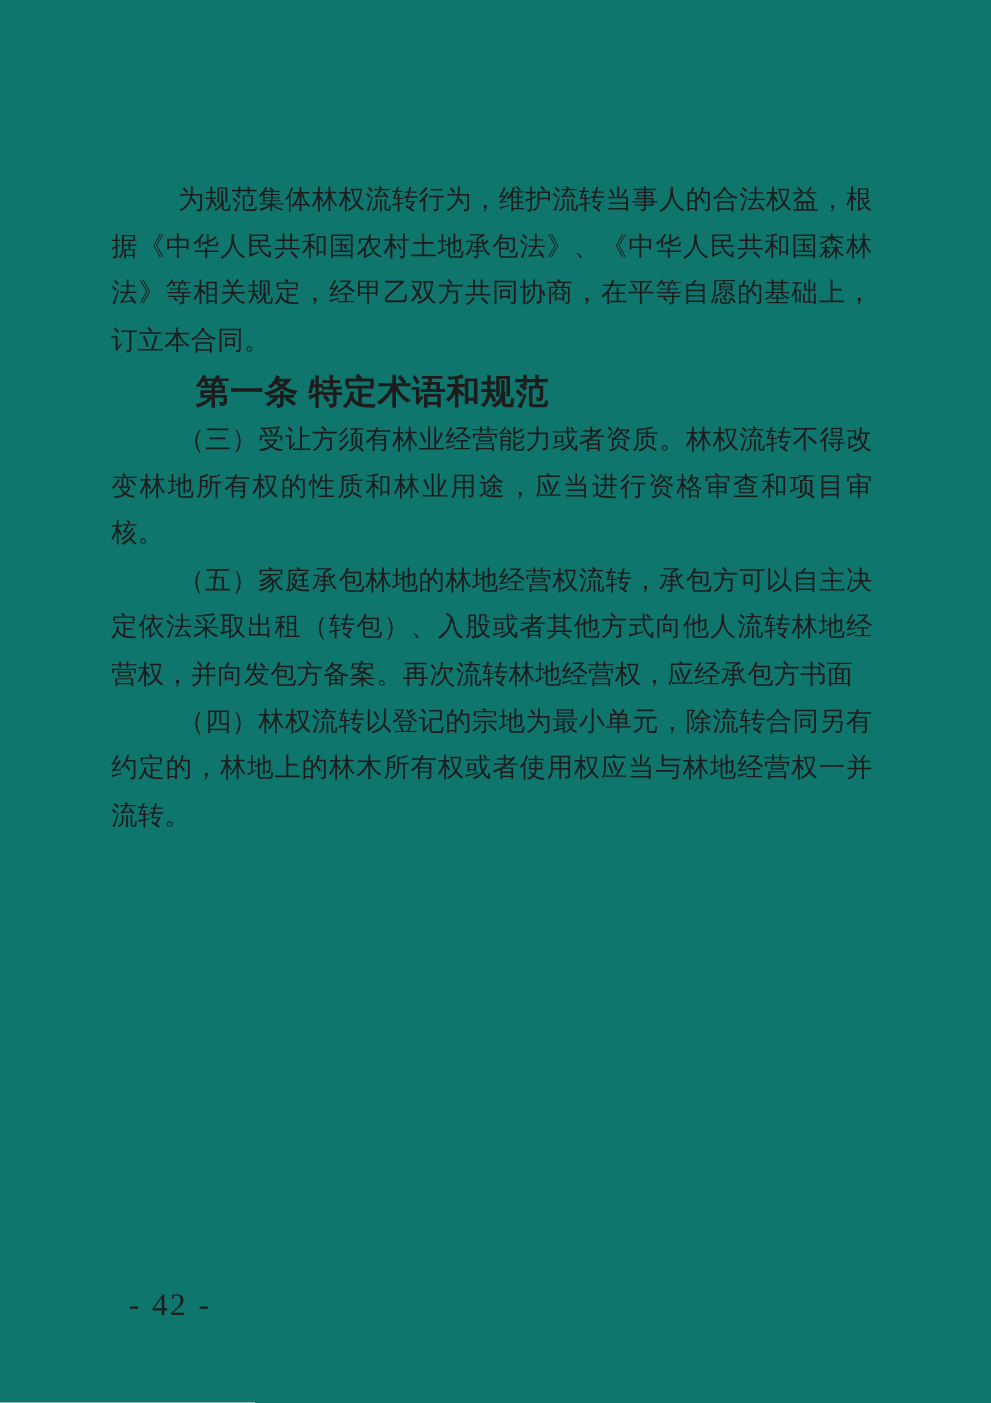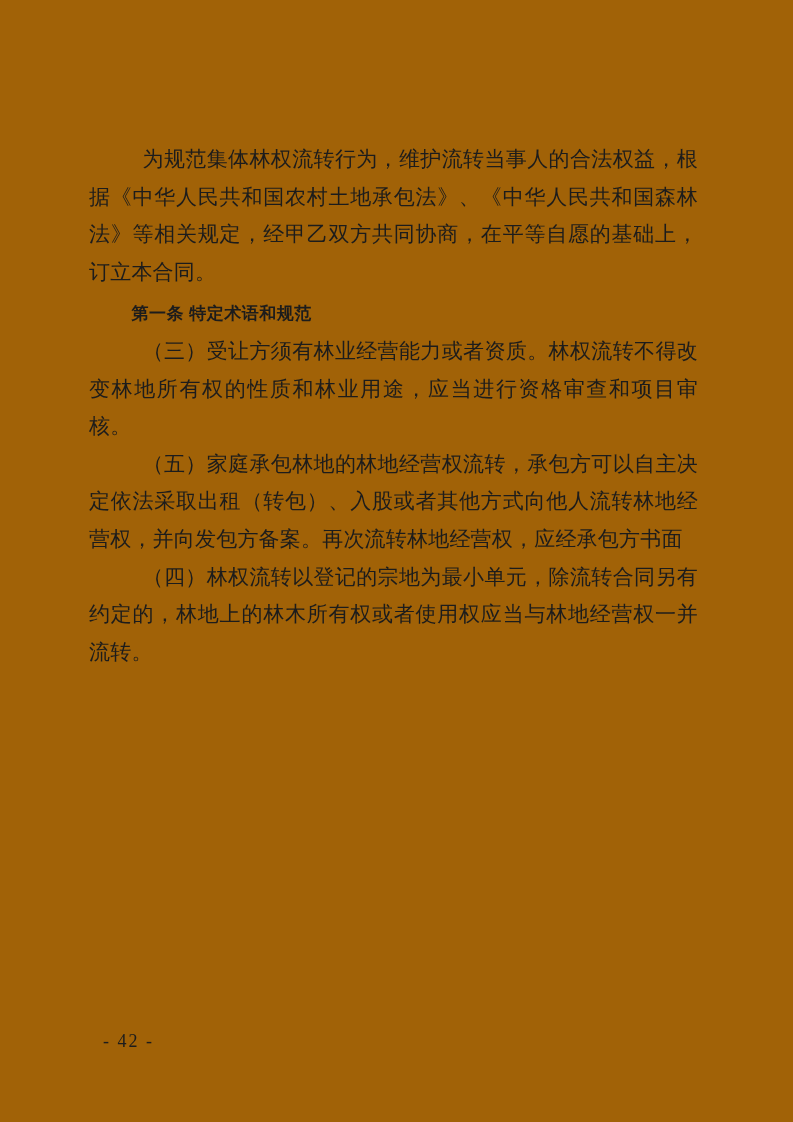--- a/index.html
+++ b/index.html
@@ -5,21 +5,21 @@
   html, body {
     margin: 0;
     padding: 0;
     background: #e8e8e8;
   }
   .page {
     position: relative;
     width: 793px;
     height: 1122px;
     margin: 0 auto;
-    background: #a16207;
+    background: #0f766e;
     overflow: hidden;
     font-family: "Liberation Serif", "DejaVu Serif", serif;
     color: #1c1c1c;
   }
   .content {
     position: absolute;
     left: 89px;
     top: 141px;
     width: 609px;
     font-size: 21px;
@@ -28,32 +28,32 @@
   .para {
     margin: 0;
     text-align: justify;
     text-justify: inter-ideograph;
     text-indent: 2.55em;
     word-break: break-all;
     letter-spacing: 0.2px;
   }
   .article-heading {
     margin: 4px 0 0 0;
-    font-size: 17px;
+    font-size: 27px;
     line-height: 37.6px;
     font-weight: bold;
     font-family: "Liberation Sans", "DejaVu Sans", sans-serif;
     text-indent: 2.5em;
     letter-spacing: 0.5px;
   }
   .page-number {
     position: absolute;
     left: 103px;
     top: 1031px;
-    font-size: 18px;
+    font-size: 25px;
     letter-spacing: 2px;
     font-family: "Liberation Serif", "DejaVu Serif", serif;
     color: #1c1c1c;
   }
 </style>
 </head>
 <body>
 
 <div class="page">
   <div class="content">

